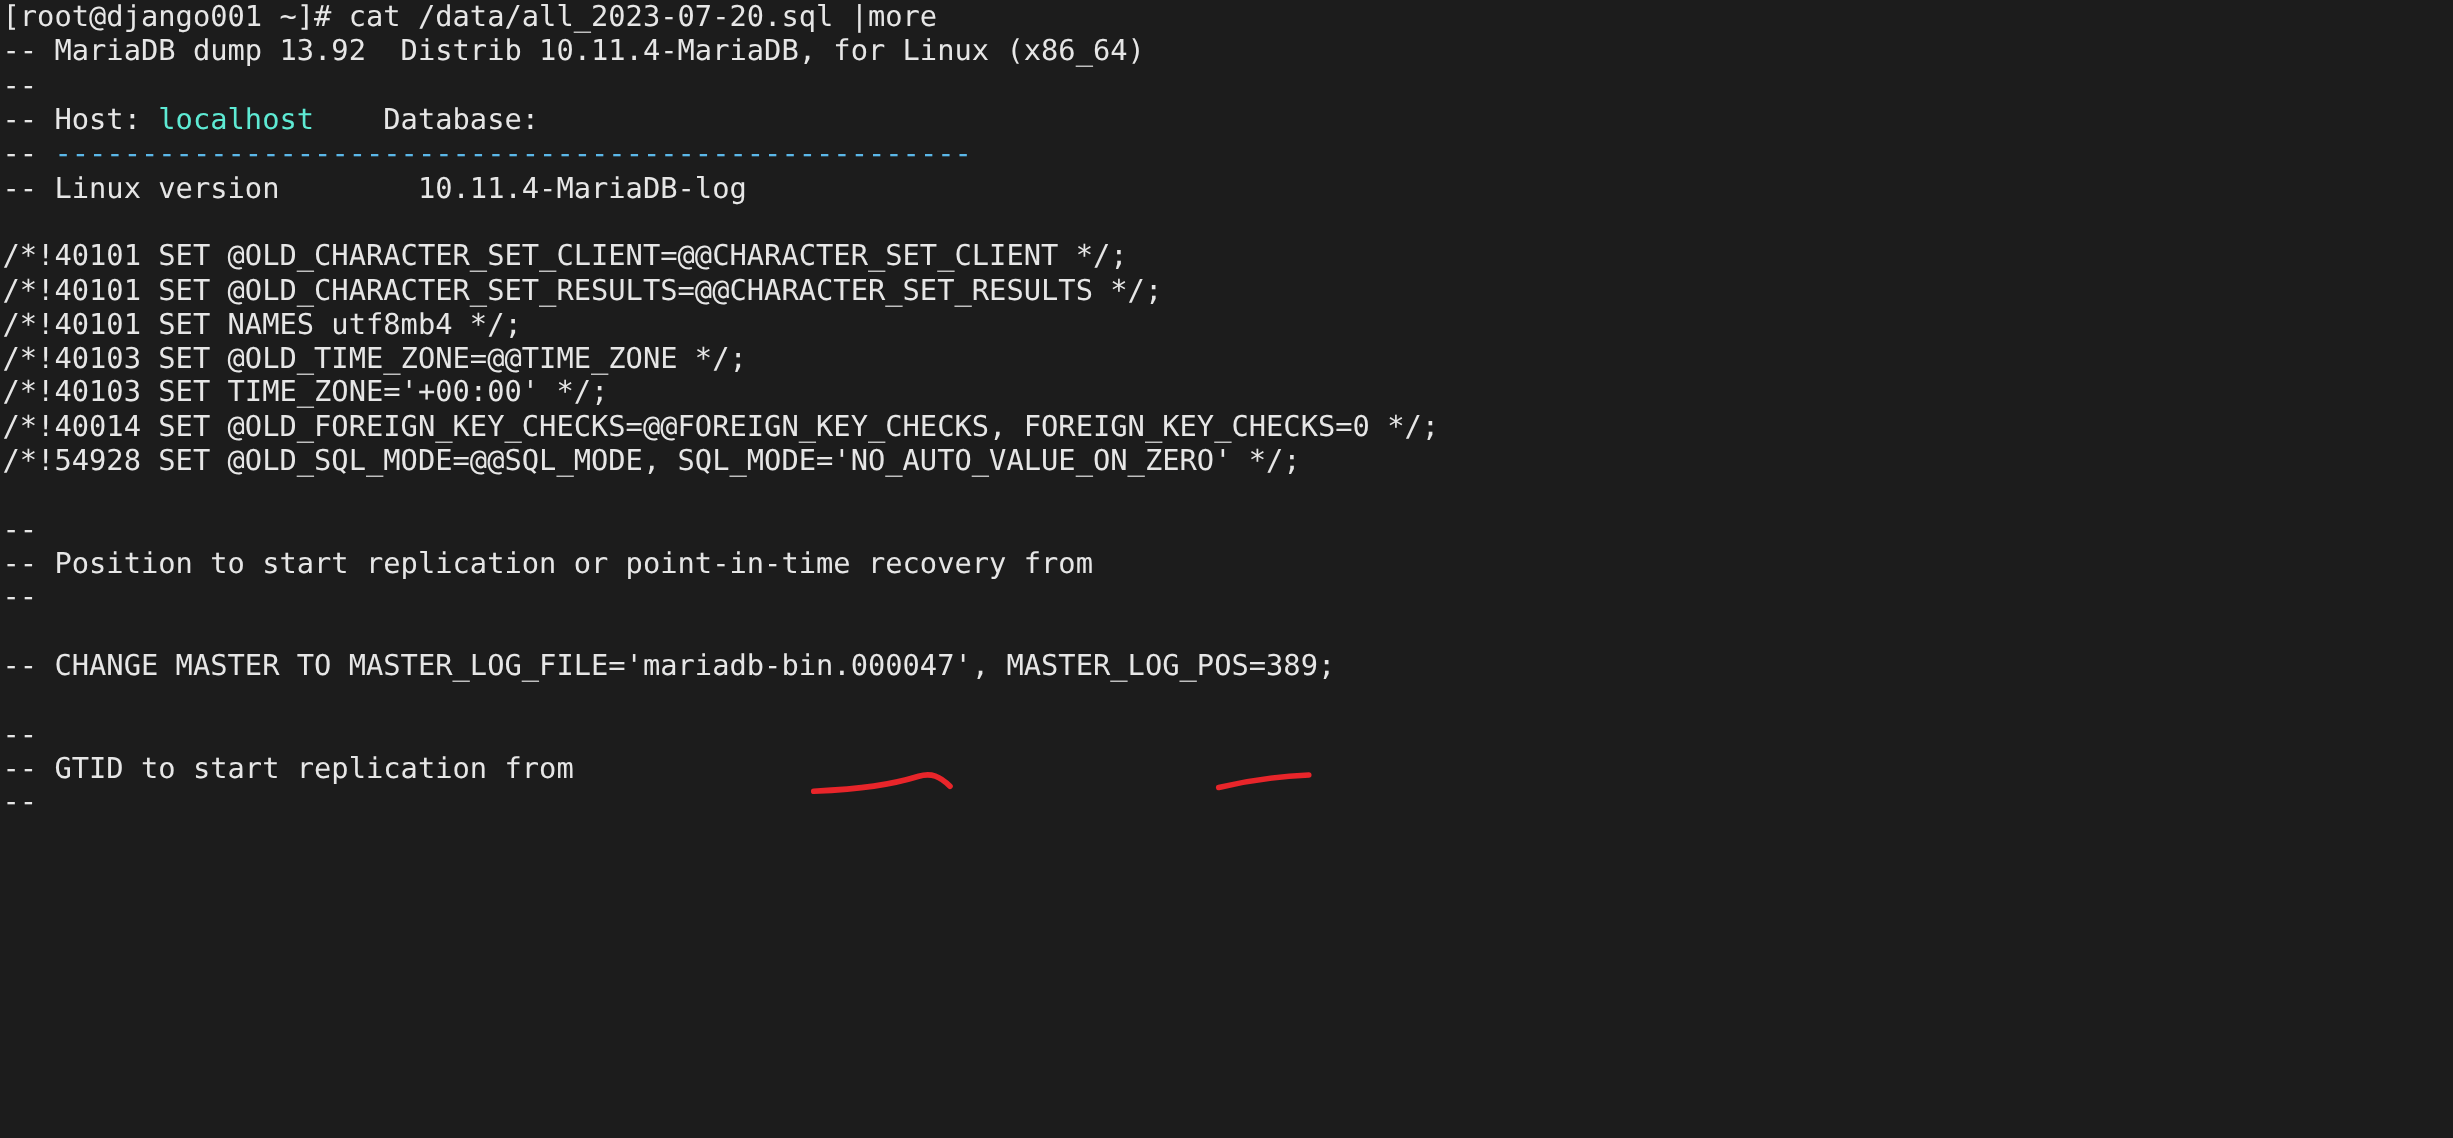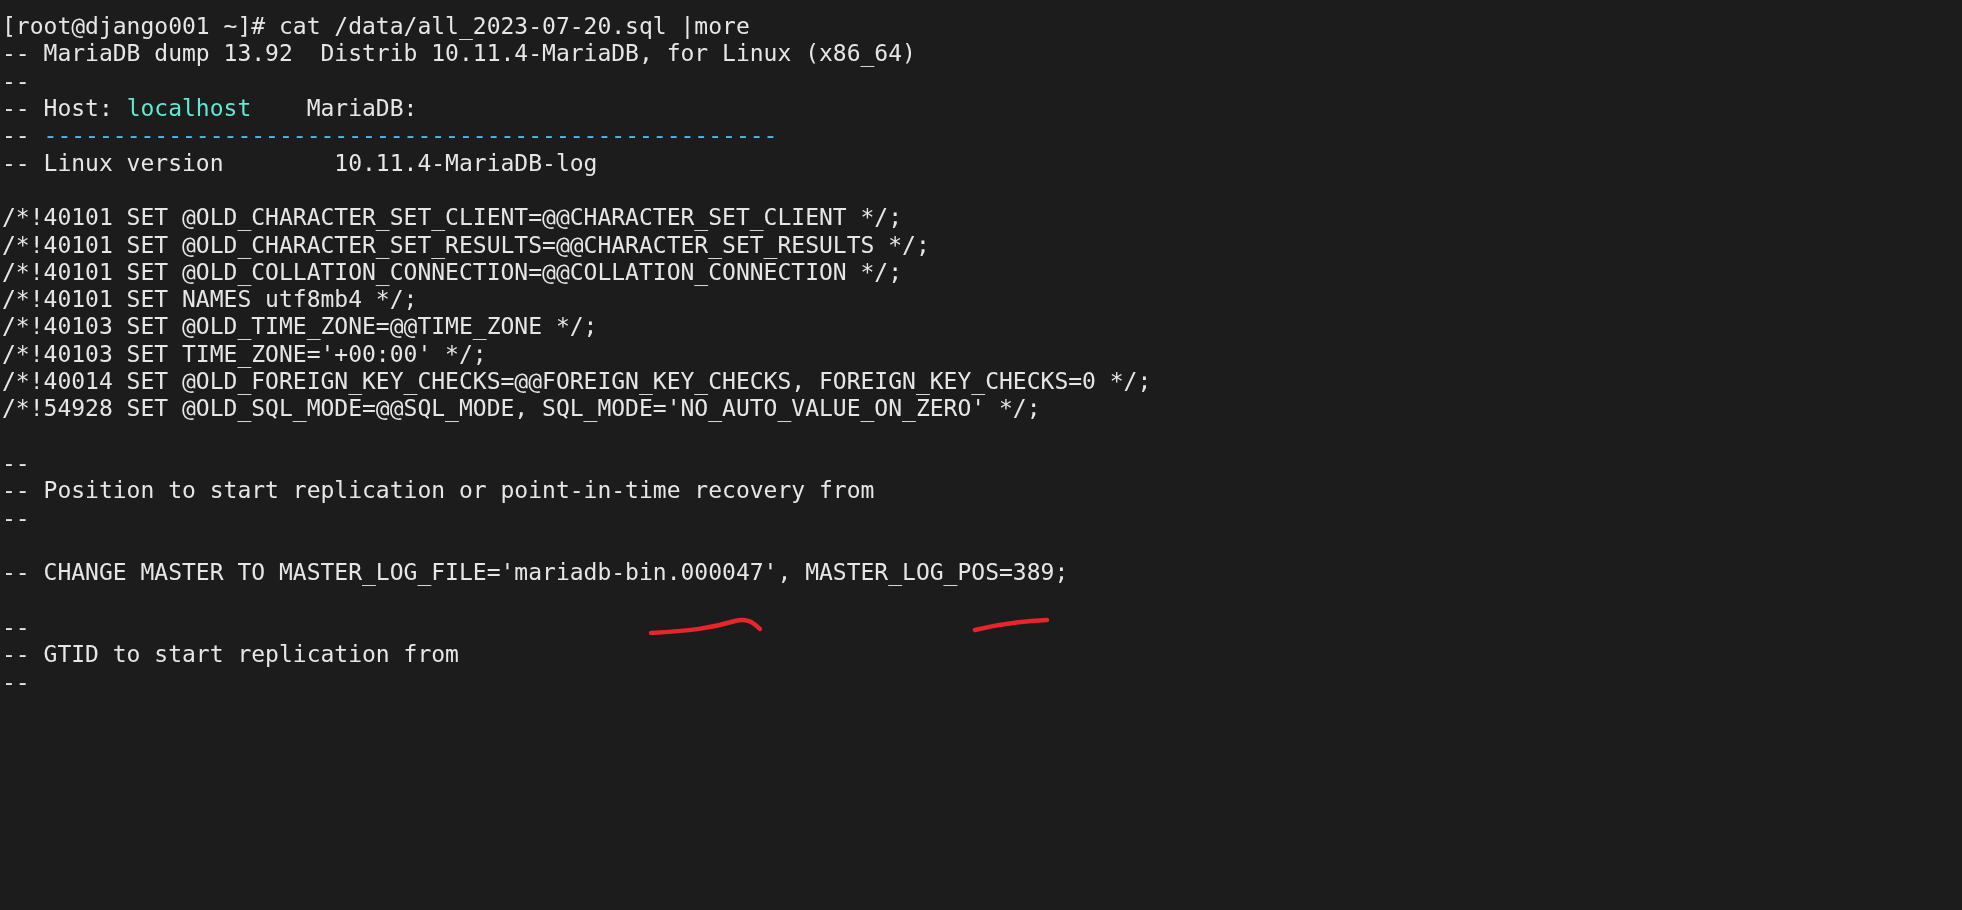--- a/index.html
+++ b/index.html
@@ -17,21 +17,21 @@
     font-family: "DejaVu Sans Mono", "Liberation Mono", monospace;
     font-size: 23px;
     line-height: 27.32px;
     color: #e6e6e6;
     -webkit-font-smoothing: antialiased;
   }
   #screen {
     position: absolute;
     left: 0;
     top: 0;
-    padding: 12px 0 0 2px;
+    padding: 0 0 0 2px;
     box-sizing: border-box;
     width: 100%;
   }
   .line {
     white-space: pre;
     height: 27.32px;
     letter-spacing: 0px;
     font-family: "DejaVu Sans Mono", "Liberation Mono", monospace;
   }
   .line:first-child { padding-top: 1px; }
@@ -51,27 +51,26 @@
 </style>
 </head>
 <body>
 
 <div id="terminal" style="background: rgb(28, 28, 28); color: rgb(230, 230, 230);">
 
   <div id="screen">
       <div class="line"><span class="seg c-default">[root@django001 ~]# cat /data/all_2023-07-20.sql |more</span></div>
       <div class="line"><span class="seg c-default">-- MariaDB dump 13.92  Distrib 10.11.4-MariaDB, for Linux (x86_64)</span></div>
       <div class="line"><span class="seg c-default">--</span></div>
-      <div class="line"><span class="seg c-default">-- Host: </span><span class="seg c-magenta">localhost</span><span class="seg c-default">    MariaDB: </span></div>
+      <div class="line"><span class="seg c-default">-- Host: </span><span class="seg c-magenta">localhost</span><span class="seg c-default">    Database: </span></div>
       <div class="line"><span class="seg c-default">-- </span><span class="seg c-cyan">-----------------------------------------------------</span></div>
       <div class="line"><span class="seg c-default">-- Linux version        10.11.4-MariaDB-log</span></div>
       <div class="line">&nbsp;</div>
       <div class="line"><span class="seg c-default">/*!40101 SET @OLD_CHARACTER_SET_CLIENT=@@CHARACTER_SET_CLIENT */;</span></div>
       <div class="line"><span class="seg c-default">/*!40101 SET @OLD_CHARACTER_SET_RESULTS=@@CHARACTER_SET_RESULTS */;</span></div>
-      <div class="line"><span class="seg c-default">/*!40101 SET @OLD_COLLATION_CONNECTION=@@COLLATION_CONNECTION */;</span></div>
       <div class="line"><span class="seg c-default">/*!40101 SET NAMES utf8mb4 */;</span></div>
       <div class="line"><span class="seg c-default">/*!40103 SET @OLD_TIME_ZONE=@@TIME_ZONE */;</span></div>
       <div class="line"><span class="seg c-default">/*!40103 SET TIME_ZONE='+00:00' */;</span></div>
       <div class="line"><span class="seg c-default">/*!40014 SET @OLD_FOREIGN_KEY_CHECKS=@@FOREIGN_KEY_CHECKS, FOREIGN_KEY_CHECKS=0 */;</span></div>
       <div class="line"><span class="seg c-default">/*!54928 SET @OLD_SQL_MODE=@@SQL_MODE, SQL_MODE='NO_AUTO_VALUE_ON_ZERO' */;</span></div>
       <div class="line">&nbsp;</div>
       <div class="line"><span class="seg c-default">--</span></div>
       <div class="line"><span class="seg c-default">-- Position to start replication or point-in-time recovery from</span></div>
       <div class="line"><span class="seg c-default">--</span></div>
       <div class="line">&nbsp;</div>

